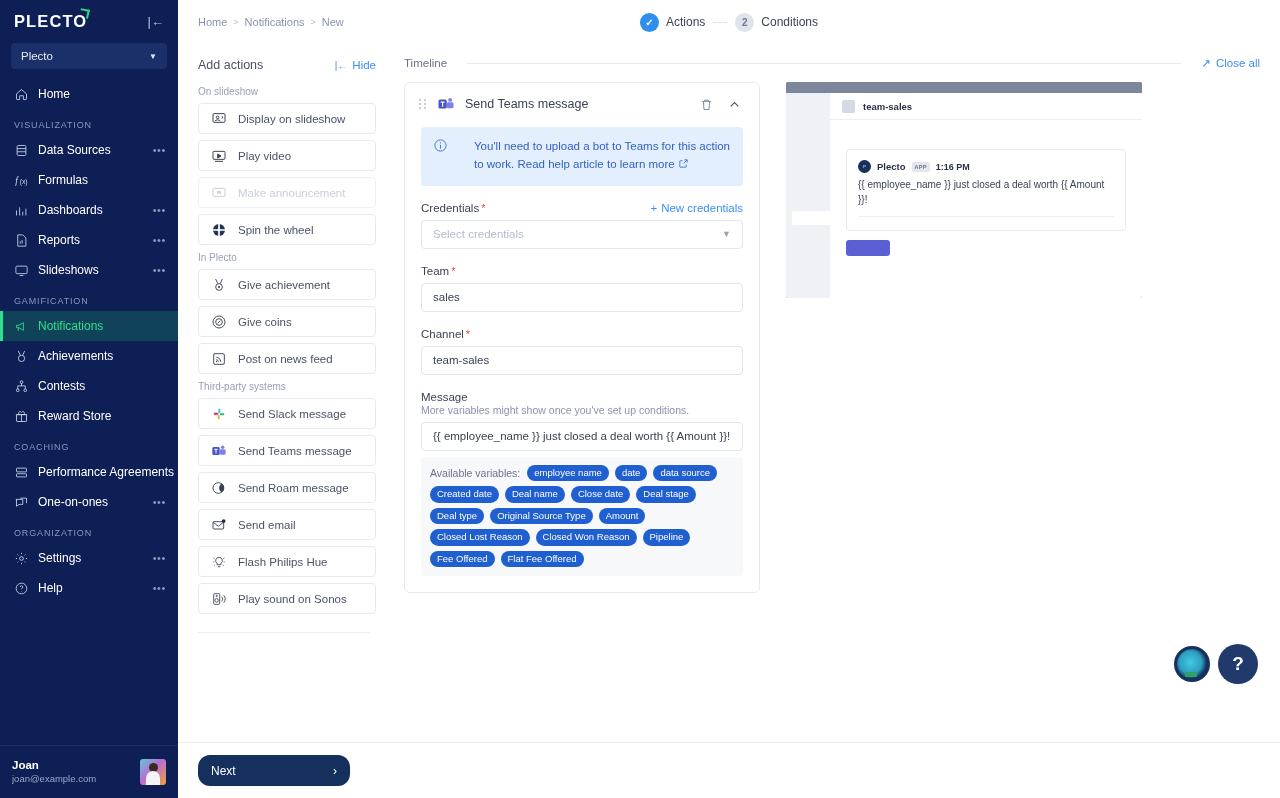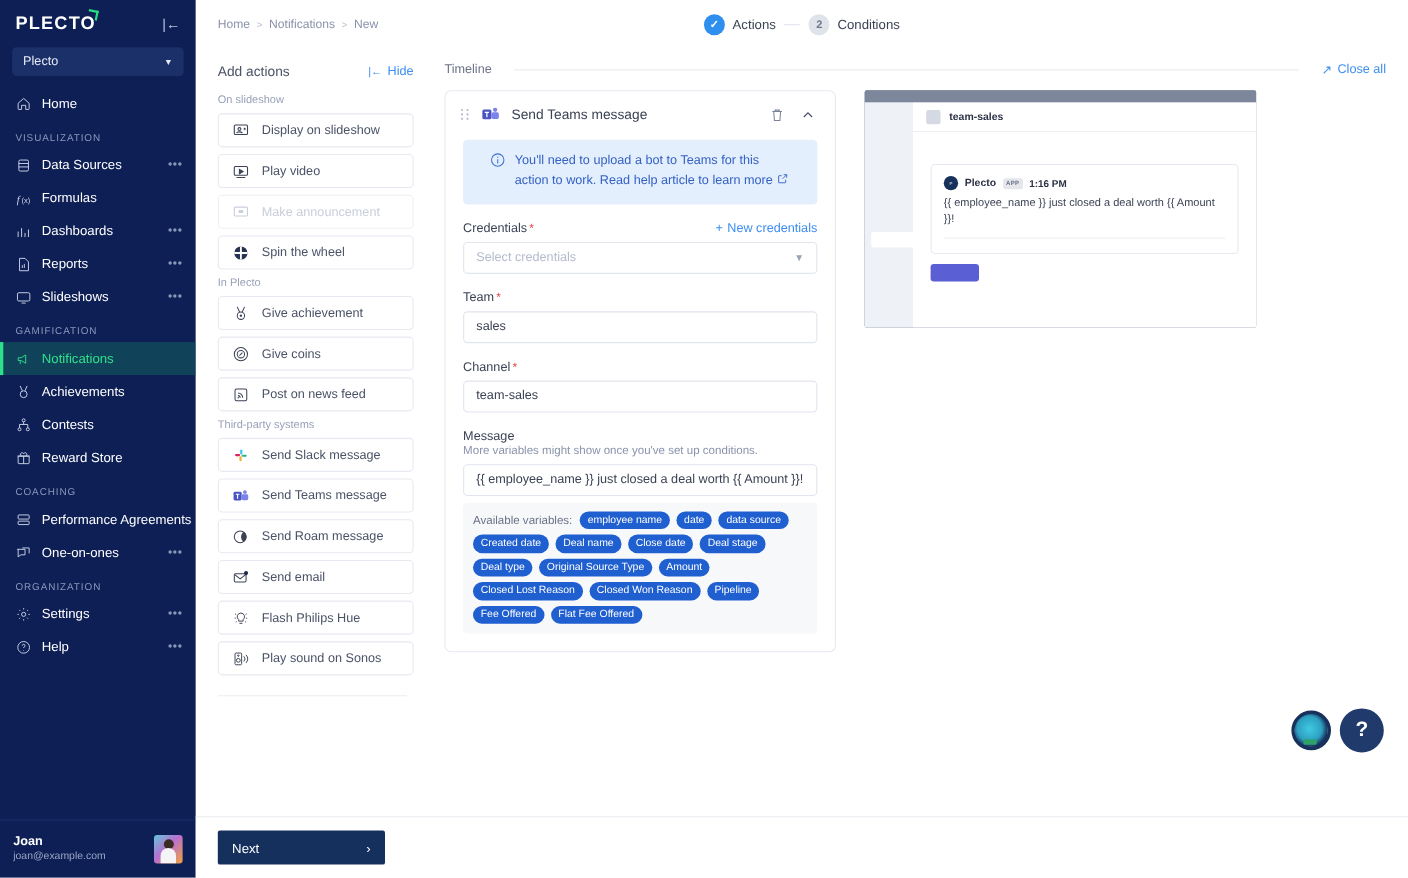--- a/index.html
+++ b/index.html
@@ -152,21 +152,21 @@
   }
   .card-head { display:flex; align-items:center; gap: 10px; padding: 0 4px 0 2px; }
   .drag-dots { width: 8px; display:grid; grid-template-columns: 3px 3px; gap: 2px; cursor: grab; }
   .drag-dots i { width:2px; height:2px; background:#b4bbcc; border-radius:50%; display:block; }
   .card-title { font-size: 12.5px; color: #3b4254; flex: 1; }
   .card-ico { width:18px;height:18px;flex:0 0 18px;display:flex;align-items:center;justify-content:center; }
   .icon-btn { color:#7a8298; cursor:pointer; display:flex; align-items:center; justify-content:center; width:18px;height:18px; }
 
   .info-box {
     margin: 14px 4px 0 4px; background: #e3effc; border-radius: 4px;
-    display: flex; gap: 8px; padding: 11px 24px;
+    display: flex; gap: 26px; padding: 11px 12px;
   }
   .info-box .i-ico { flex: 0 0 15px; color:#3d6fd1; }
   .info-box .i-txt { font-size: 11.5px; color: #3461c4; line-height: 1.55; }
   .ext-link { display:inline-block; vertical-align: -1px; margin-left:3px; }
 
   .field { margin: 16px 4px 0 4px; }
   .field-label-row { display:flex; align-items:center; justify-content:space-between; margin-bottom: 6px; }
   .field-label { font-size: 11.5px; color: #3b4254; }
   .req { color: #e64646; font-size: 11px; margin-left: 2px; }
   .new-cred { font-size: 11.5px; color: #3d8ef0; cursor:pointer; display:flex; align-items:center; gap:4px; }
@@ -232,21 +232,21 @@
     padding: 0 0 0 20px; background:#fff;
   }
   .btn-discard {
     background:#fdeeee; border:1px solid #f8d7d7; color:#e05a5a; border-radius:4px;
     height: 31px; width: 172px; display:flex; align-items:center; justify-content:center;
     font-size: 11.5px; cursor:pointer;
   }
   .btn-next {
     background:#16305e; color:#fff; height: 31px; width: 152px;
     display:flex; align-items:center; justify-content:space-between;
-    padding: 0 13px; font-size: 12px; cursor:pointer; border-radius: 2px;
+    padding: 0 13px; font-size: 12px; cursor:pointer; border-radius: 12px;
     margin-right: 22px;
   }
 </style>
 </head>
 <body>
 
 <div class="app">
 
   <aside class="sidebar">
     <div class="sb-top">

